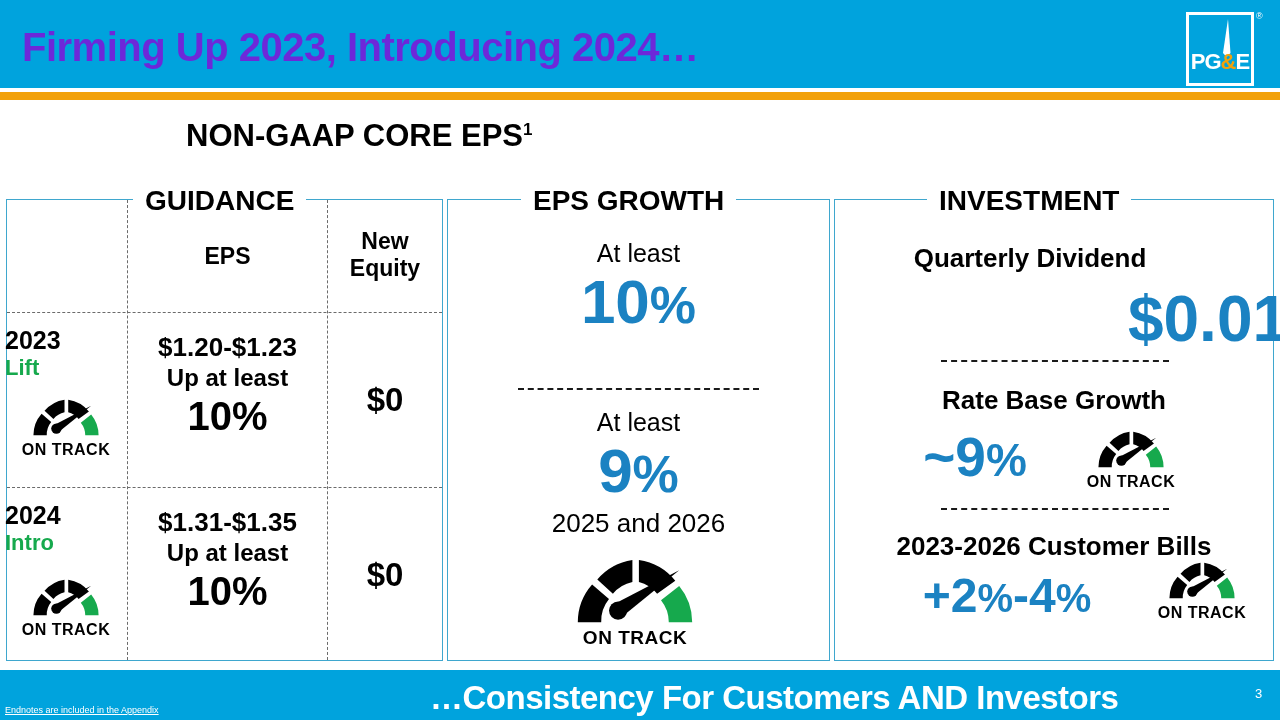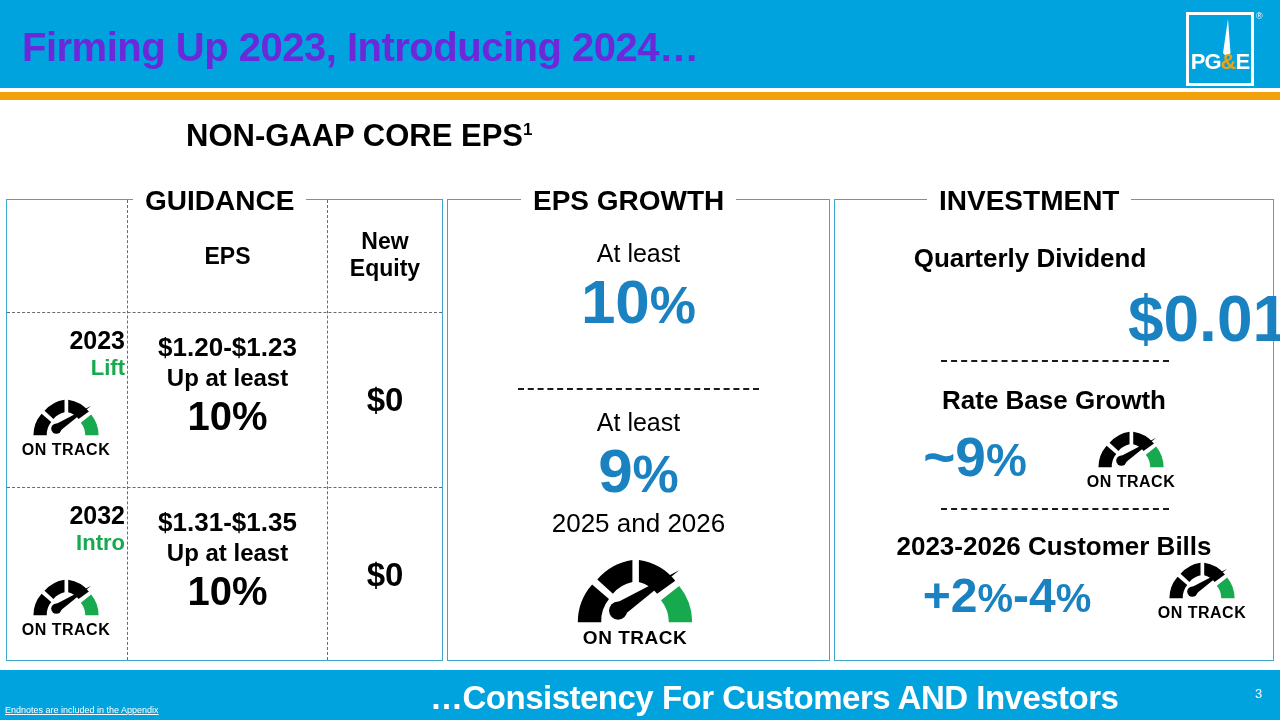--- a/index.html
+++ b/index.html
@@ -137,21 +137,21 @@
     font-size: 23px;
     font-weight: bold;
     line-height: 27px;
   }
   #head-eps    { left: 128px; top: 243px; width: 199px; }
   #head-equity { left: 328px; top: 228px; width: 114px; }
 
   .year-cell {
     position: absolute;
     width: 120px;
-    text-align: right;
+    text-align: left;
   }
   #year-2023 { left: 5px; top: 325px; }
   #year-2024 { left: 5px; top: 500px; }
   .year-label {
     font-size: 25px;
     font-weight: bold;
     line-height: 30px;
   }
   .year-sub {
     font-size: 22px;
@@ -368,21 +368,21 @@
   <div class="gauge-label">ON TRACK</div>
 </div>
 <div class="eps-cell" id="eps-2023">
   <div class="eps-range">$1.20-$1.23</div>
   <div class="eps-note">Up at least</div>
   <div class="eps-big">10%</div>
 </div>
 <div class="equity-cell" id="equity-2023">$0</div>
 
 <div class="year-cell" id="year-2024">
-  <div class="year-label">2032</div>
+  <div class="year-label">2024</div>
   <div class="year-sub">Intro</div>
 </div>
 <div class="gauge-wrap" id="gauge-2024">
   <svg width="74" height="42" viewBox="0 0 100 56">
     <path d="M6,54 A44,44 0 0,1 17,25 L30,36 A27,27 0 0,0 24,54 Z" fill="#000000"></path>
     <path d="M21,21 A44,44 0 0,1 48,6 L48,23 A27,27 0 0,0 33,32 Z" fill="#000000"></path>
     <path d="M53,6 A44,44 0 0,1 81,22 L67,32 A27,27 0 0,0 53,23 Z" fill="#000000"></path>
     <path d="M84,26 A44,44 0 0,1 94,54 L76,54 A27,27 0 0,0 70,37 Z" fill="#16A94D"></path>
     <polygon points="84,14 41,49 34,40" fill="#000000"></polygon>
     <circle cx="37" cy="45" r="7" fill="#000000"></circle>

